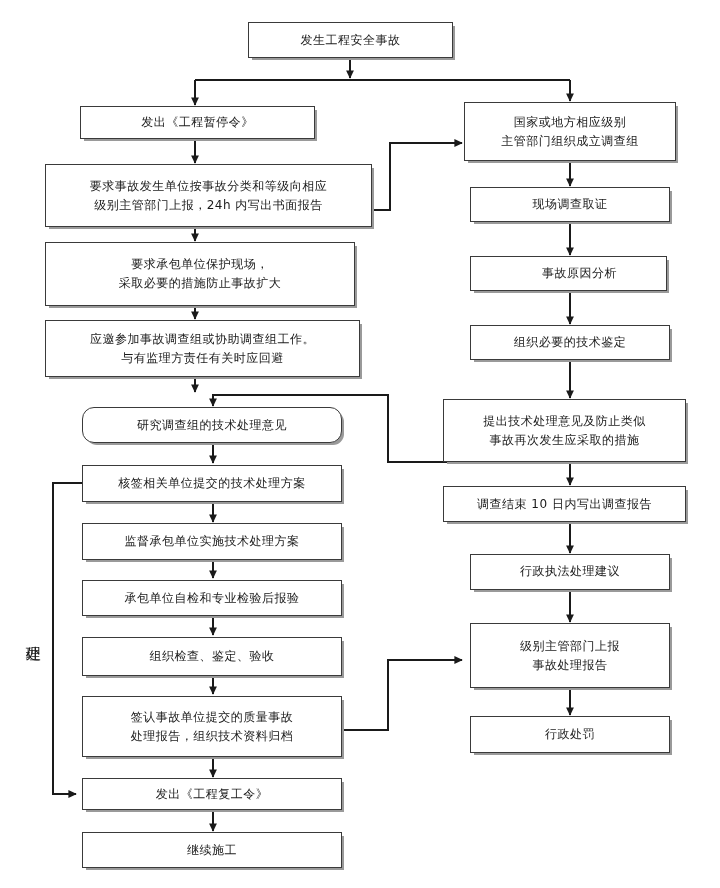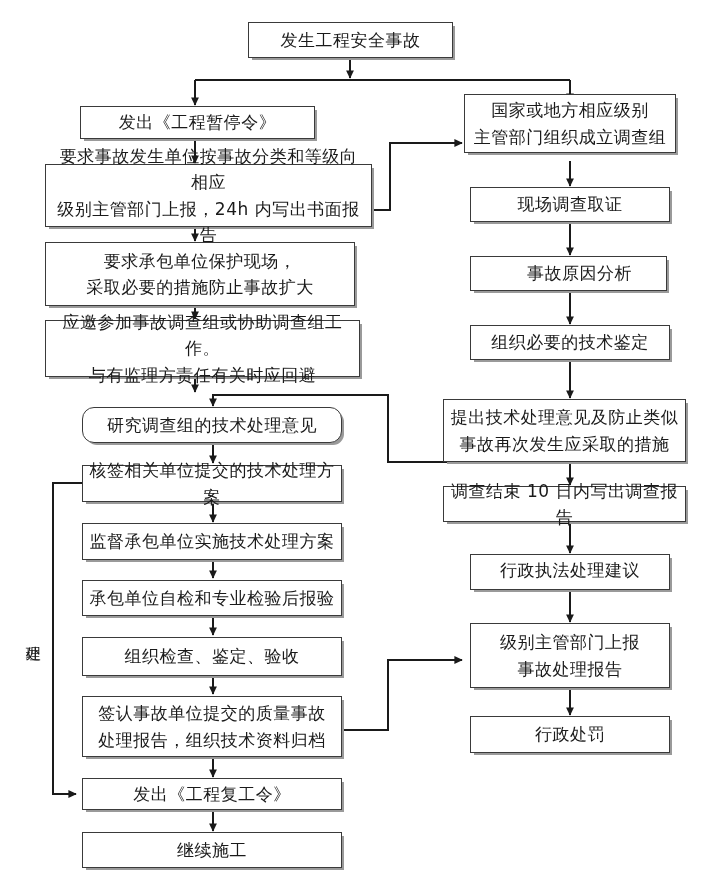--- a/index.html
+++ b/index.html
@@ -10,21 +10,21 @@
     position:absolute;
     box-sizing:border-box;
     background:#ffffff;
     border:1.5px solid #3a3a3a;
     box-shadow:3px 3px 0 -1px #9a9a9a;
     display:flex;
     align-items:center;
     justify-content:center;
     text-align:center;
     color:#1a1a1a;
-    font-size:17px;
+    font-size:12px;
     line-height:1.55;
     letter-spacing:0.5px;
     padding:2px 6px;
   }
   .node .txt{display:block;width:100%;white-space:pre-line;}
   .side-label{
     position:absolute;
     font-size:15px;
     color:#1a1a1a;
     line-height:1.75;
@@ -136,21 +136,21 @@
   </div>
 
   <div class="node" style="left:82px;top:778px;width:260px;height:32px;">
     <span class="txt">发出《工程复工令》</span>
   </div>
 
   <div class="node" style="left:82px;top:832px;width:260px;height:36px;">
     <span class="txt">继续施工</span>
   </div>
 
-  <div class="node" style="left:464px;top:94px;width:212px;height:59px;text-align:center;">
+  <div class="node" style="left:464px;top:102px;width:212px;height:59px;text-align:center;">
     <span class="txt">国家或地方相应级别
 主管部门组织成立调查组</span>
   </div>
 
   <div class="node" style="left:470px;top:187px;width:200px;height:35px;">
     <span class="txt">现场调查取证</span>
   </div>
 
   <div class="node" style="left:470px;top:256px;width:197px;height:35px;padding-left:28px;">
     <span class="txt">事故原因分析</span>

